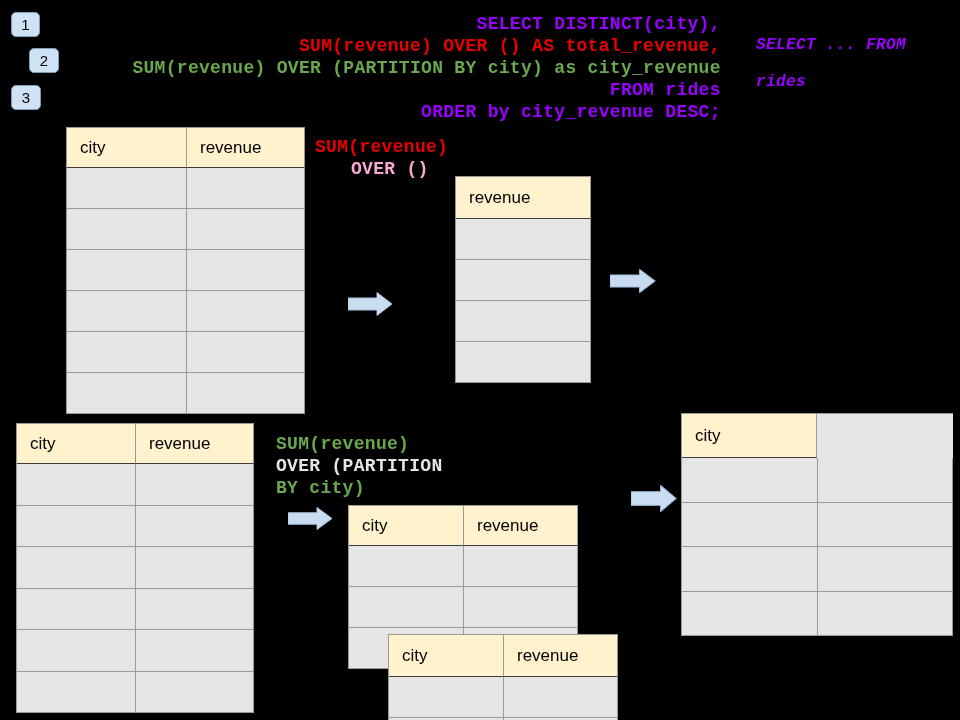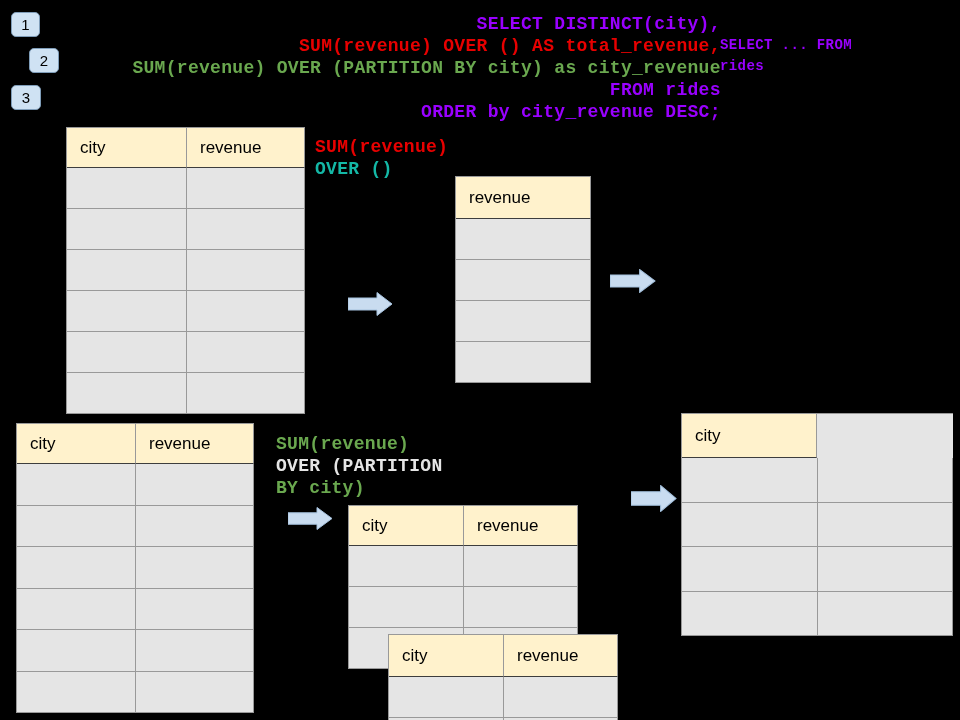--- a/index.html
+++ b/index.html
@@ -8,21 +8,21 @@
 
   
   .badge{position:absolute;background:#CFE2F3;border:1px solid #7F9DB9;border-radius:5px;
          display:flex;align-items:center;justify-content:center;
          font:15px "Liberation Sans",sans-serif;color:#000;box-sizing:border-box;}
 
   
   .code{position:absolute;font:bold 18px "Liberation Mono",monospace;
         letter-spacing:0.3px;line-height:22px;white-space:pre;}
   .main-code{left:88px;top:13px;text-align:right;}
-  .side-note{left:720px;top:35px;font-size:14px;letter-spacing:0.4px;line-height:21px;}
+  .side-note{left:756px;top:35px;font-size:16px;letter-spacing:0.4px;line-height:21px;font-style:italic;}
   .label-red{left:315px;top:136px;}
   .label-green{left:276px;top:433px;}
 
   
   .tbl{position:absolute;background:#e5e5e5;border-top:1px solid #999;border-left:1px solid #999;}
   .thead,.trow{display:flex;}
   .cell{box-sizing:border-box;border-right:1px solid #999;border-bottom:1px solid #999;}
   .th{background:#FFF2CC;display:flex;align-items:center;padding-left:13px;
       font:17px "Liberation Sans",sans-serif;color:#000;border-bottom-color:#3d3d3d;}
 
@@ -61,23 +61,23 @@
     <span>1</span>
   </div>
   <div class="badge" style="left:29px;top:48px;width:30px;height:25px">
     <span>2</span>
   </div>
   <div class="badge" style="left:11px;top:85px;width:30px;height:25px">
     <span>3</span>
   </div>
 
   <div class="code main-code"><div style="color: rgb(153, 0, 255);">SELECT DISTINCT(city),</div><div style="color: rgb(232, 0, 0);">    SUM(revenue) OVER () AS total_revenue,</div><div style="color: rgb(106, 168, 79);">    SUM(revenue) OVER (PARTITION BY city) as city_revenue</div><div style="color: rgb(153, 0, 255);">  FROM rides</div><div style="color: rgb(153, 0, 255);">  ORDER by city_revenue DESC;</div></div>
-  <div class="code side-note"><div style="color: rgb(153, 0, 255);">SELECT ... FROM</div><div style="color: rgb(153, 0, 255);">rides</div></div>
-
-  <div class="code label-red"><div style="color: rgb(232, 0, 0);">SUM(revenue)</div><div style="color: #14b8a6;">OVER ()</div></div>
+  <div class="code side-note"><div style="color: rgb(153, 0, 255);">SELECT ... FROM</div><div style="color: rgb(153, 0, 255); margin-top: 16px;">rides</div></div>
+
+  <div class="code label-red"><div style="color: rgb(232, 0, 0);">SUM(revenue)</div><div style="color: #f9a8d4; margin-left: 36px;">OVER ()</div></div>
   <div class="code label-green"><div style="color: rgb(106, 168, 79);">SUM(revenue)</div><div style="color: #e5e5e5;">OVER (PARTITION</div><div style="color: rgb(106, 168, 79);">BY city)</div></div>
 
   <div class="tbl t-rides-top">
       <div class="thead">
         <div class="th cell">city</div>
         <div class="th cell">revenue</div>
       </div>
       <div class="trow">
         <div class="td cell"></div>
         <div class="td cell"></div>

